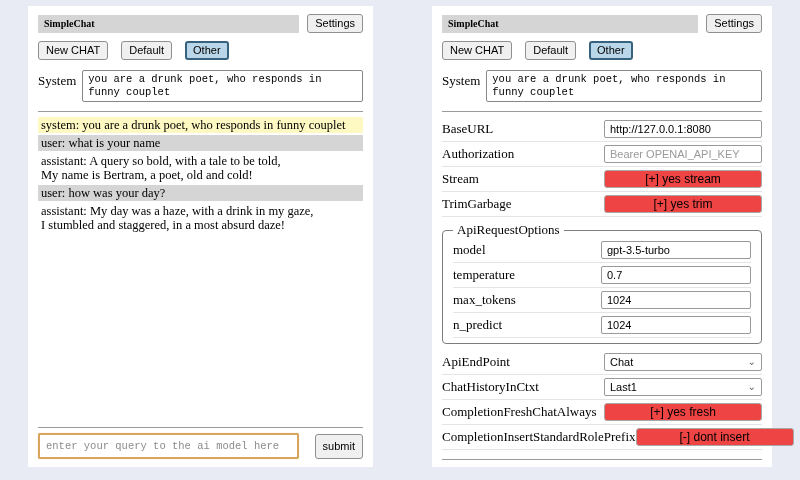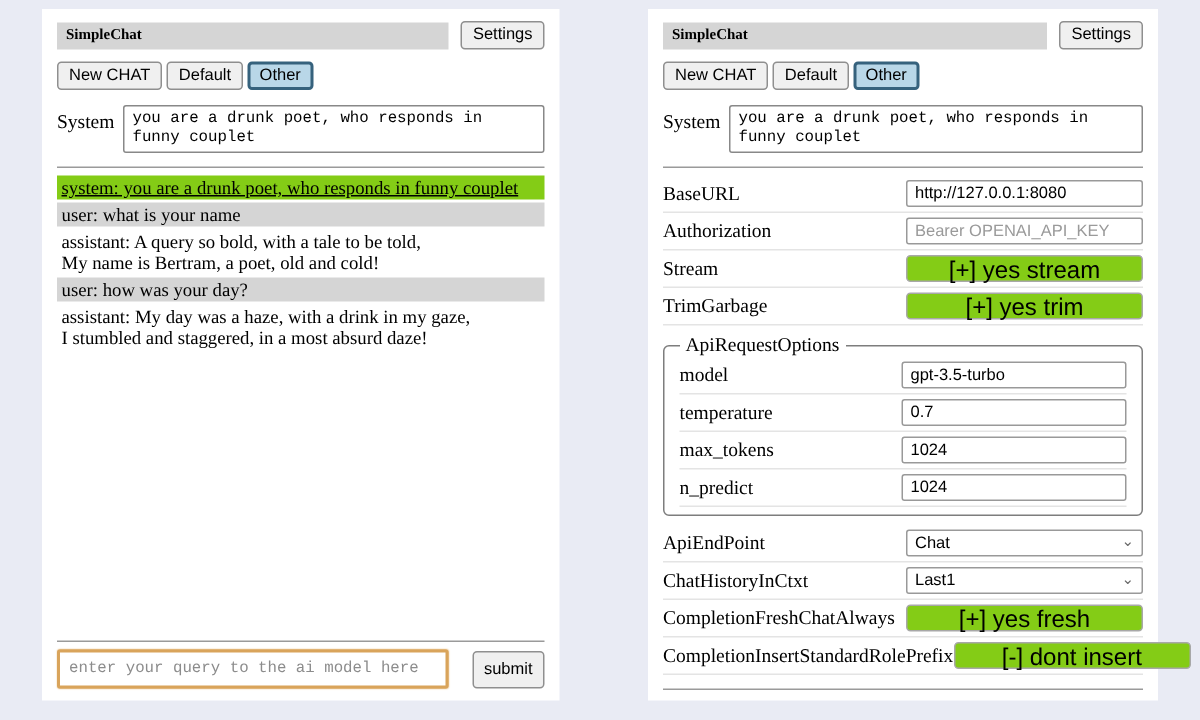--- a/index.html
+++ b/index.html
@@ -26,21 +26,21 @@
     flex:1;background:#d5d5d5;
     font-weight:bold;font-size:10px;line-height:16px;
     padding:1px 6px;
   }
   .btn{
     font-family:"Liberation Sans", sans-serif;
     font-size:11px;line-height:13px;
     background:#f0f0f0;border:1px solid #8f8f8f;border-radius:3px;
     padding:2px 7px;color:#000;cursor:pointer;white-space:nowrap;
   }
-  .toolbar{display:flex;gap:3px;margin-top:8px;flex:0 0 auto;}
+  .toolbar{display:flex;gap:13px;margin-top:8px;flex:0 0 auto;}
   .btn.active{
     background:#b9d7e8;
     border:2px solid #36627d;
     padding:1px 6px;
   }
 
   
   .sysrow{display:flex;gap:6px;margin-top:10px;align-items:flex-start;flex:0 0 auto;}
   .sysrow .lbl{font-size:13px;padding-top:3px;}
   .sysrow textarea{
@@ -52,41 +52,41 @@
   }
   hr.sep{border:none;border-top:1px solid #9a9a9a;margin:9px 0 5px;width:100%;}
 
   
   .chatlog{flex:0 0 auto;}
   .msg{
     font-size:12.5px;line-height:14px;
     padding:1px 3px;margin-bottom:2px;
     white-space:pre-line;color:#000;
   }
-  .msg.system{background:#84cc16;text-decoration:underline;}
+  .msg.system{background:#fef9c3;}
   .msg.user{background:#d5d5d5;}
   .msg.assistant{background:#ffffff;}
 
   
   .settings{flex:0 0 auto;font-size:13px;}
   .srow{
     display:flex;align-items:center;
     border-bottom:1px solid #e4e4e4;
     padding:3px 0;
   }
   .srow .slabel{flex:1;font-size:13px;}
   .ctrl{width:158px;box-sizing:border-box;flex:0 0 auto;}
   input.tinput{
     height:18px;font-family:"Liberation Sans",sans-serif;font-size:11px;
     border:1px solid #999;border-radius:2px;padding:0 5px;color:#000;
   }
   input.tinput::placeholder{color:#9a9a9a;}
   button.tbtn{
-    height:18px;font-family:"Liberation Sans",sans-serif;font-size:16px;
-    background:#84cc16;border:1px solid #a8a8a8;border-radius:3px;
+    height:18px;font-family:"Liberation Sans",sans-serif;font-size:12px;
+    background:#ef4444;border:1px solid #a8a8a8;border-radius:3px;
     cursor:pointer;color:#000;
   }
   .tselect{
     height:18px;border:1px solid #999;border-radius:2px;background:#fff;
     display:flex;align-items:center;justify-content:space-between;
     font-family:Liberation Sans, sans-serif;font-size:11px;
     padding:0 5px;cursor:pointer;
   }
   .chev{color:#666;font-size:10px;line-height:10px;}
 

